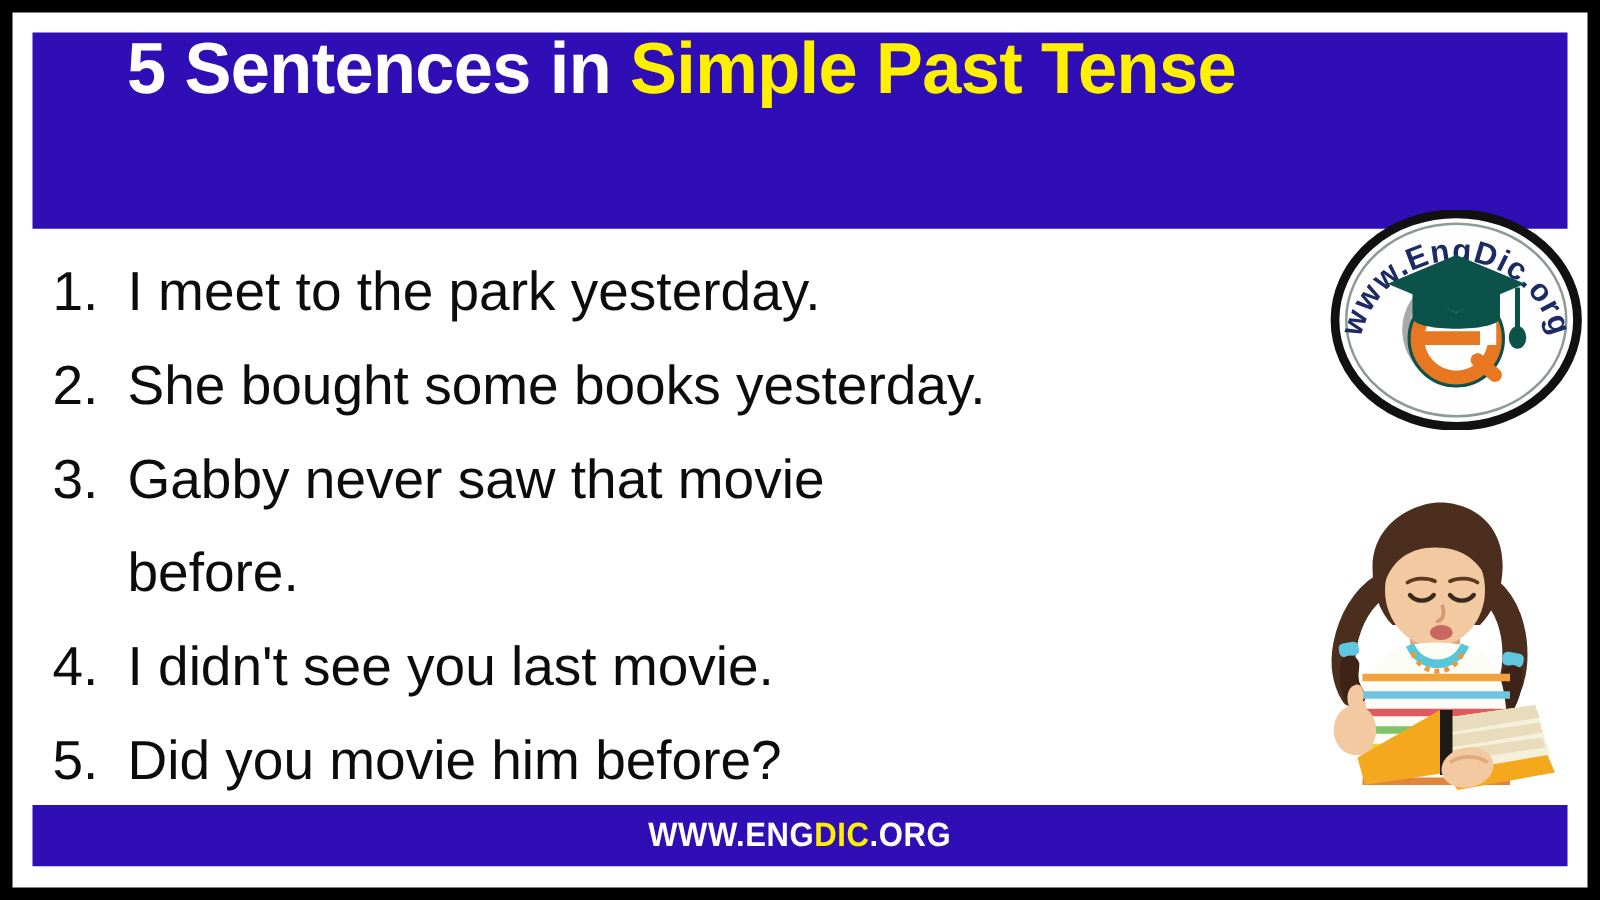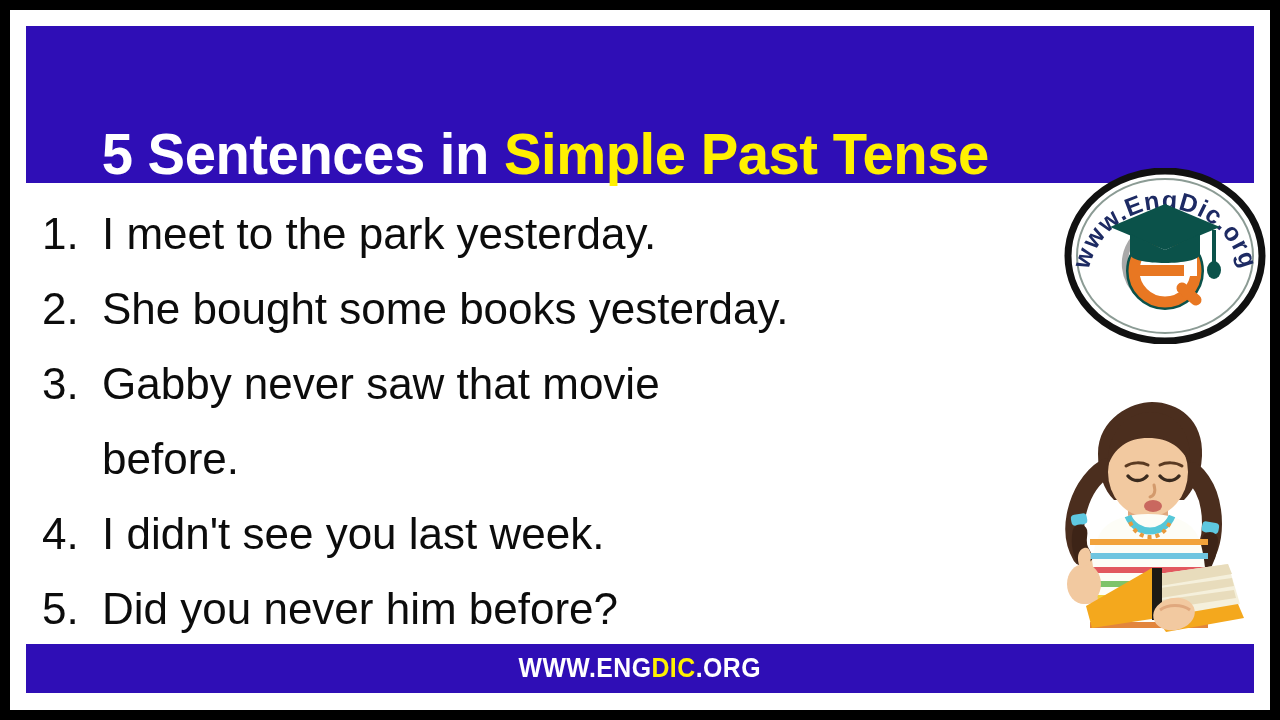--- a/index.html
+++ b/index.html
@@ -20,21 +20,21 @@
     overflow:hidden;
   }
 
   
   #header-bar{
     position:absolute;
     left:16px; top:16px;
     width:1228px; height:157px;
     background:#2f0eb6;
     display:flex;
-    align-items:flex-end;
+    align-items:flex-start;
     z-index:2;
   }
   #header-title{
     margin:0;
     padding-left:78px;
     font-family:"Liberation Sans", sans-serif;
     font-weight:bold;
     font-size:58px;
     line-height:1;
     letter-spacing:-0.5px;
@@ -130,25 +130,25 @@
     <li class="list-item">
       <span class="item-num">2.</span>
       <span class="item-text">She bought some books yesterday.</span>
     </li>
     <li class="list-item">
       <span class="item-num">3.</span>
       <span class="item-text" style="max-width:560px;">Gabby never saw that movie before.</span>
     </li>
     <li class="list-item">
       <span class="item-num">4.</span>
-      <span class="item-text">I didn't see you last week.</span>
+      <span class="item-text">I didn't see you last movie.</span>
     </li>
     <li class="list-item">
       <span class="item-num">5.</span>
-      <span class="item-text">Did you never him before?</span>
+      <span class="item-text">Did you movie him before?</span>
     </li>
   </ol>
 
   <div id="logo">
     <svg viewBox="0 0 202 176" xmlns="http://www.w3.org/2000/svg" aria-hidden="true">
       <defs>
         <path id="arcPath" d="M 24 106 A 78 78 0 0 1 178 106" fill="none"></path>
       </defs>
 
       <ellipse cx="101" cy="88" rx="97" ry="85" fill="#ffffff" stroke="#111111" stroke-width="7"></ellipse>

